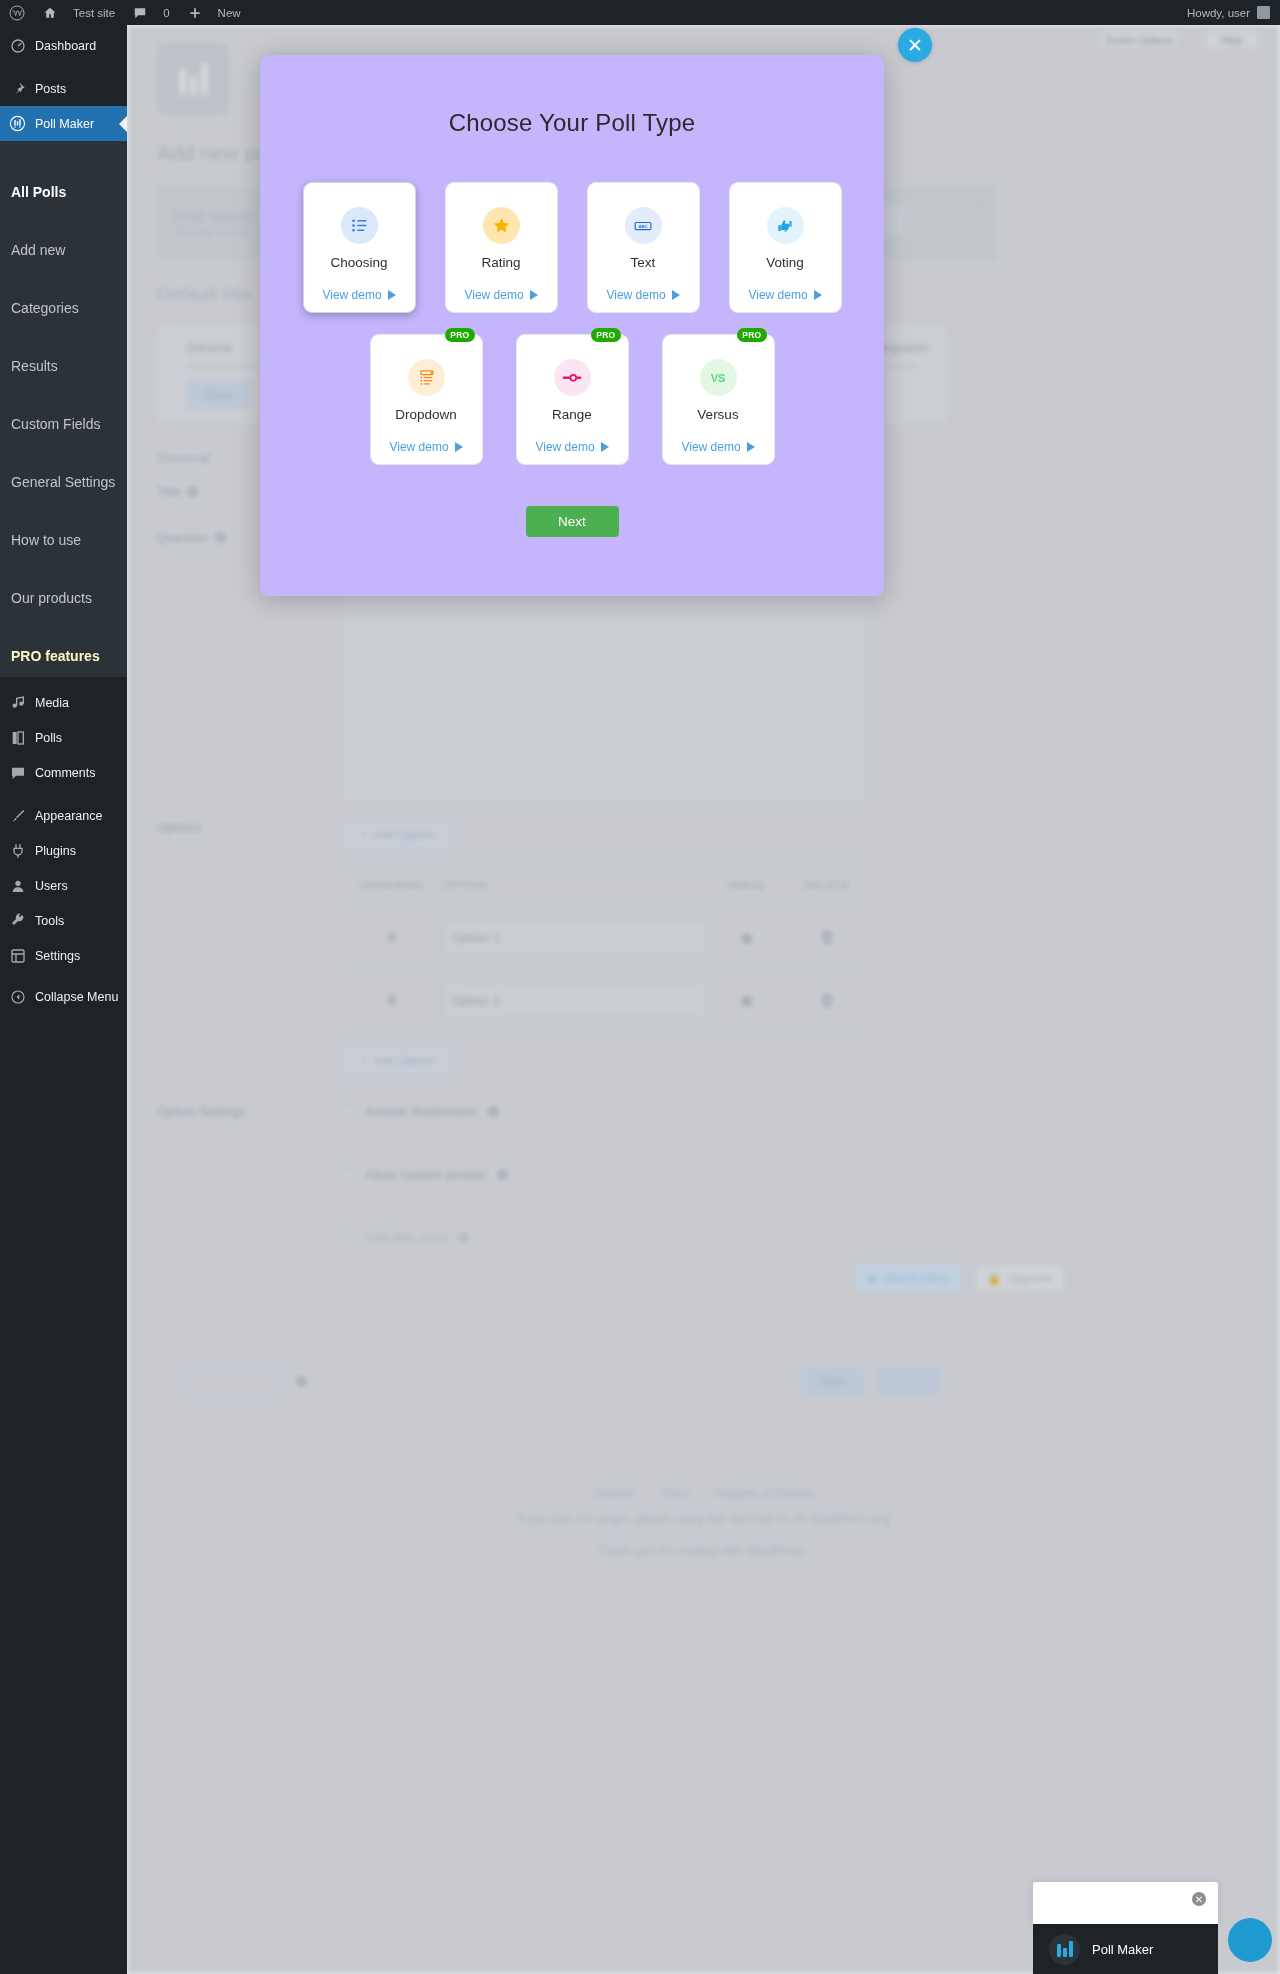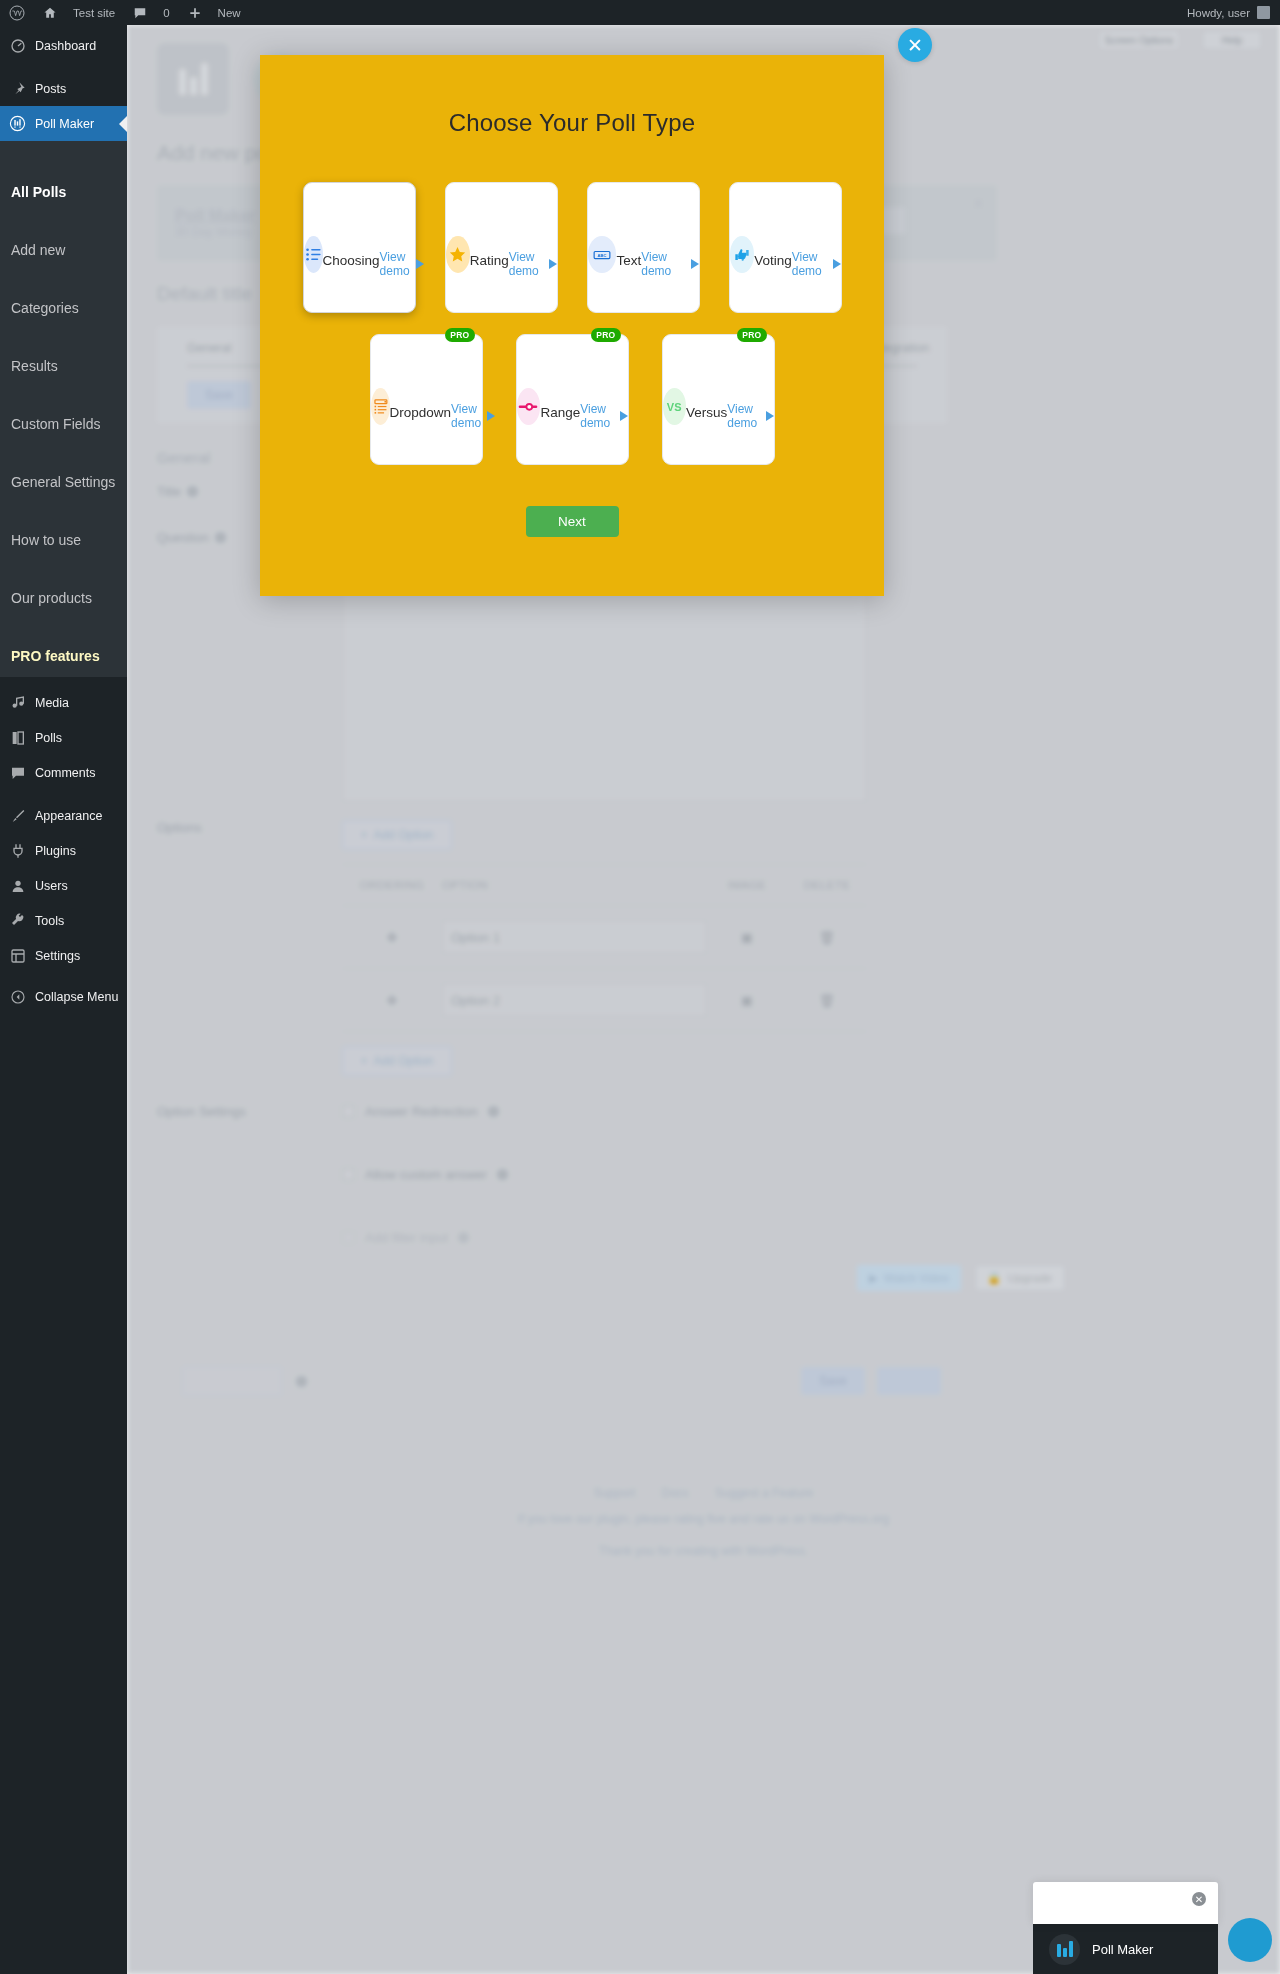--- a/index.html
+++ b/index.html
@@ -99,38 +99,38 @@
   .chk { width:13px;height:13px;border:1px solid #b6bac0;background:#c9ccd1;border-radius:2px;display:inline-block;}
   .footer-links { display:flex; gap:26px; justify-content:center; font-size:12px; color:#a9b3c2; padding-top: 20px;}
   .footer-note { text-align:center; font-size:12px; color:#a9b3c2; padding-top: 12px;}
   .wv-btn { height:26px; padding:0 12px; background:#bcd0e0; border-radius:3px; font-size:11.5px; color:#9fb4c8; display:flex;align-items:center;gap:6px;}
   .up-btn { height:26px; padding:0 12px; background:#cfd2d7; border:1px solid #c0c4ca; border-radius:3px; font-size:11.5px; color:#a6abb2; display:flex;align-items:center;gap:6px;}
 
   
   .overlay { position: absolute; inset: 0; z-index: 80; }
   .modal {
     position: absolute; left: 260px; top: 55px; width: 624px; height: 541px;
-    background: #eab308; border-radius: 0; box-shadow: 0 4px 26px rgba(0,0,0,.22);
+    background: #c4b5fd; border-radius: 8px; box-shadow: 0 4px 26px rgba(0,0,0,.22);
   }
   .modal-close {
     position: absolute; left: 898px; top: 28px; width: 34px; height: 34px;
     border-radius: 50%; background: #29abe2; color:#fff;
     display:flex; align-items:center; justify-content:center; font-size: 19px; z-index: 90;
     box-shadow: 0 1px 5px rgba(0,0,0,.15); cursor: pointer; font-weight: 300;
   }
   .modal-title { text-align: center; font-size: 24px; color: #2b2b2b; font-weight: 400; padding-top: 54px; letter-spacing:.2px;}
 
   .row { display:flex; justify-content:center; }
   .row1 { gap: 29px; margin-top: 45px; }
   .row2 { gap: 33px; margin-top: 21px; align-items: flex-end; }
 
   .ptype {
     width: 113px; height: 131px; background: #fff; border: 1px solid #e6e8ea;
-    border-radius: 9px; display:flex; flex-direction:row; align-items:center;
-    padding-top: 14px; position: relative;
+    border-radius: 9px; display:flex; flex-direction:column; align-items:center;
+    padding-top: 24px; position: relative;
   }
   .ptype.selected {
     border: 1px solid #d3d5d8;
     box-shadow: 0 3px 9px rgba(0,0,0,.25);
   }
   .pt-icon { width: 37px; height: 37px; border-radius:50%; display:flex;align-items:center;justify-content:center;}
   .pt-label { font-size: 13.5px; color: #2f2f2f; margin-top: 11px; }
   .pt-demo { font-size: 12px; color: #4a9fe0; margin-top: 18px; display:flex; align-items:center; gap:6px;}
   .pt-demo .tri { width:0;height:0;border-left:8px solid #4a9fe0;border-top:5px solid transparent;border-bottom:5px solid transparent;}
   .pro-badge {

